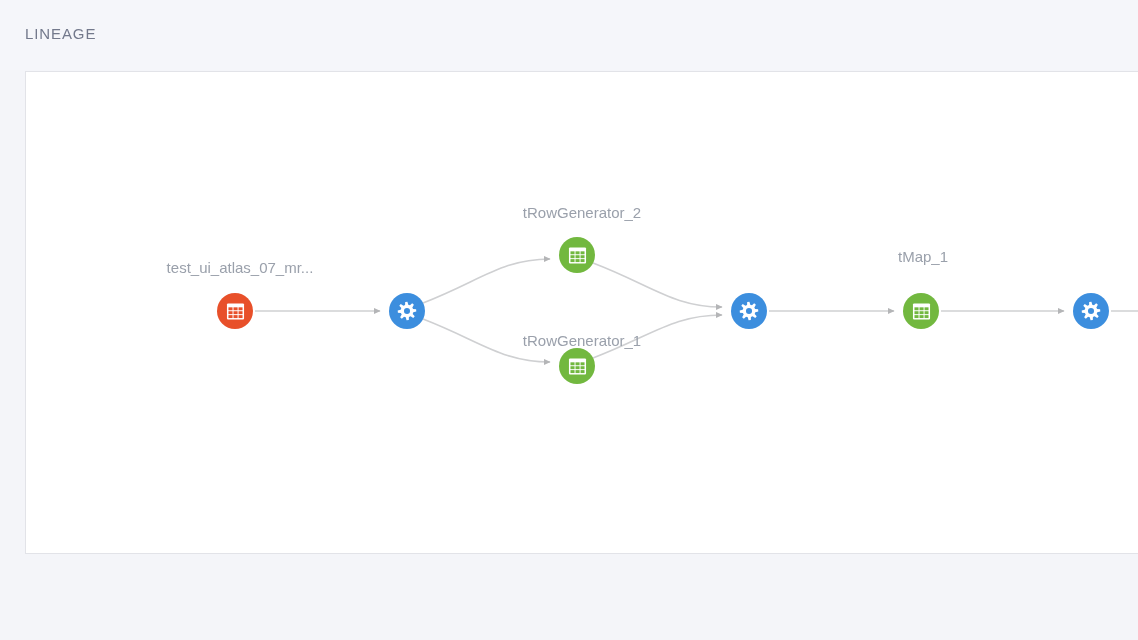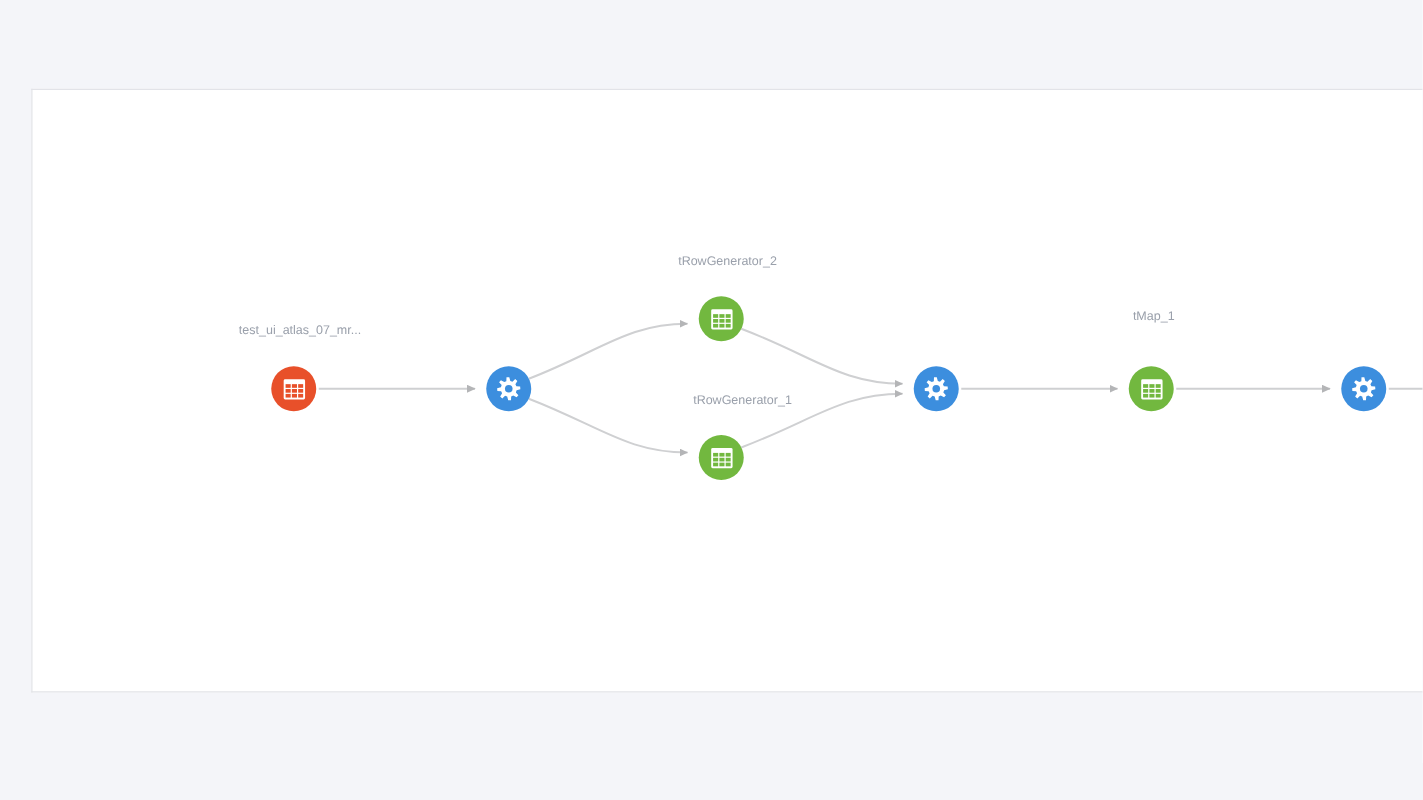--- a/index.html
+++ b/index.html
@@ -88,34 +88,37 @@
   }
   .node.orange { background: #e8502a; }
   .node.green  { background: #72b83f; }
   .node.blue   { background: #3c8ede; }
 
   .node svg { display: block; }
 
   
   .node-label {
     position: absolute;
-    font-size: 10px;
+    font-size: 15px;
     color: #9aa0ab;
     font-family: "Liberation Sans", sans-serif;
     white-space: nowrap;
     z-index: 4;
     text-align: center;
     transform: translateX(-50%);
   }
 </style>
 </head>
 <body>
 
 <div id="root">
 
+  <div class="panel-header">
+    <div class="panel-title">LINEAGE</div>
+  </div>
 
   <div class="lineage-card">
     <div class="graph-viewport" id="graph-viewport">
 
       <svg class="graph-svg" id="graph-edges" width="1120" height="483" xmlns="http://www.w3.org/2000/svg">
           <defs>
             <marker id="arrowhead" markerWidth="7" markerHeight="7" refX="6.4" refY="3.2" orient="auto" markerUnits="userSpaceOnUse">
               <path d="M0,0 L7,3.2 L0,6.4 Z" fill="#b4b5b7"></path>
             </marker>
           </defs>
@@ -181,21 +184,21 @@
                 <rect x="13.2" y="5.6" width="4.2" height="3.1" fill="currentColor"></rect>
                 <rect x="2.6" y="9.7" width="4.3" height="3.1" fill="currentColor"></rect>
                 <rect x="7.9" y="9.7" width="4.3" height="3.1" fill="currentColor"></rect>
                 <rect x="13.2" y="9.7" width="4.2" height="3.1" fill="currentColor"></rect>
                 <rect x="2.6" y="13.8" width="4.3" height="3.1" fill="currentColor"></rect>
                 <rect x="7.9" y="13.8" width="4.3" height="3.1" fill="currentColor"></rect>
                 <rect x="13.2" y="13.8" width="4.2" height="3.1" fill="currentColor"></rect>
               </svg>
             </span>
           </div>
-          <div class="node-label" style="left: 556px; top: 243px; margin-left: 12px;">tRowGenerator_1</div>
+          <div class="node-label" style="left: 556px; top: 260px;">tRowGenerator_1</div>
           <div class="node blue" style="left: 705px; top: 221px;">
             <span style="display: block; line-height: 0; color: rgb(60, 142, 222);">
               <svg width="20" height="20" viewBox="0 0 20 20" aria-hidden="true">
                 <polygon points="19.12,8.19 19.29,10.44 16.28,11.25 15.68,12.95 17.73,15.17 16.26,16.88 13.56,15.32 11.93,16.10 11.81,19.12 9.56,19.29 8.75,16.28 7.05,15.68 4.83,17.73 3.12,16.26 4.68,13.56 3.90,11.93 0.88,11.81 0.71,9.56 3.72,8.75 4.32,7.05 2.27,4.83 3.74,3.12 6.44,4.68 8.07,3.90 8.19,0.88 10.44,0.71 11.25,3.72 12.95,4.32 15.17,2.27 16.88,3.74 15.32,6.44 16.10,8.07" fill="#ffffff"></polygon>
                 <circle cx="10" cy="10" r="3.05" fill="currentColor"></circle>
               </svg>
             </span>
           </div>
           <div class="node green" title="tMap_1" style="left: 877px; top: 221px;">
             <span style="display: block; line-height: 0; color: rgb(114, 184, 63);">

